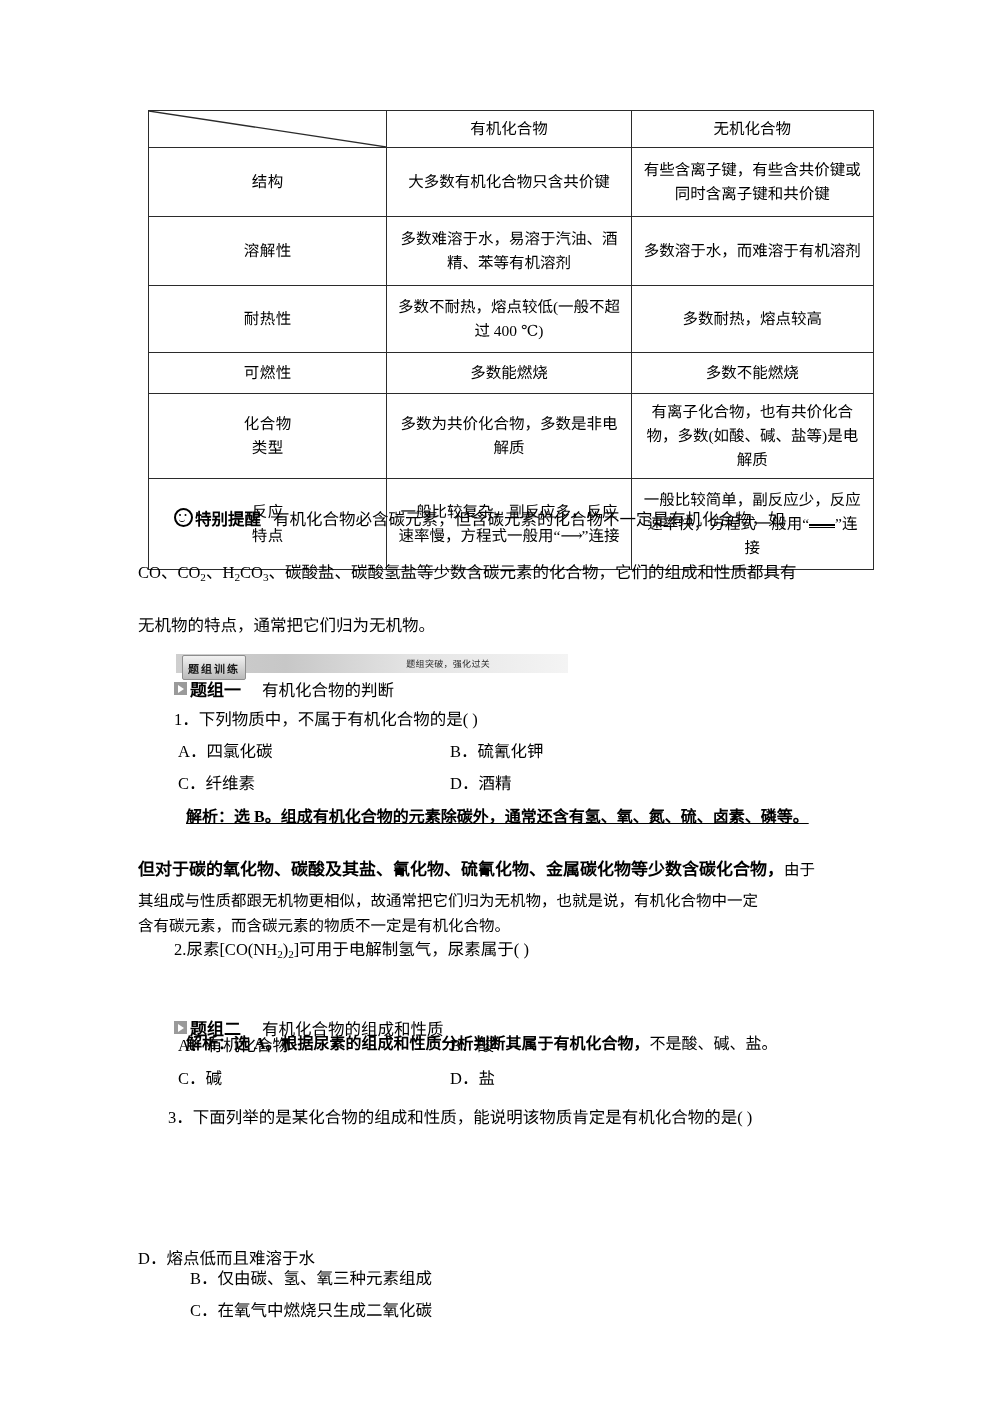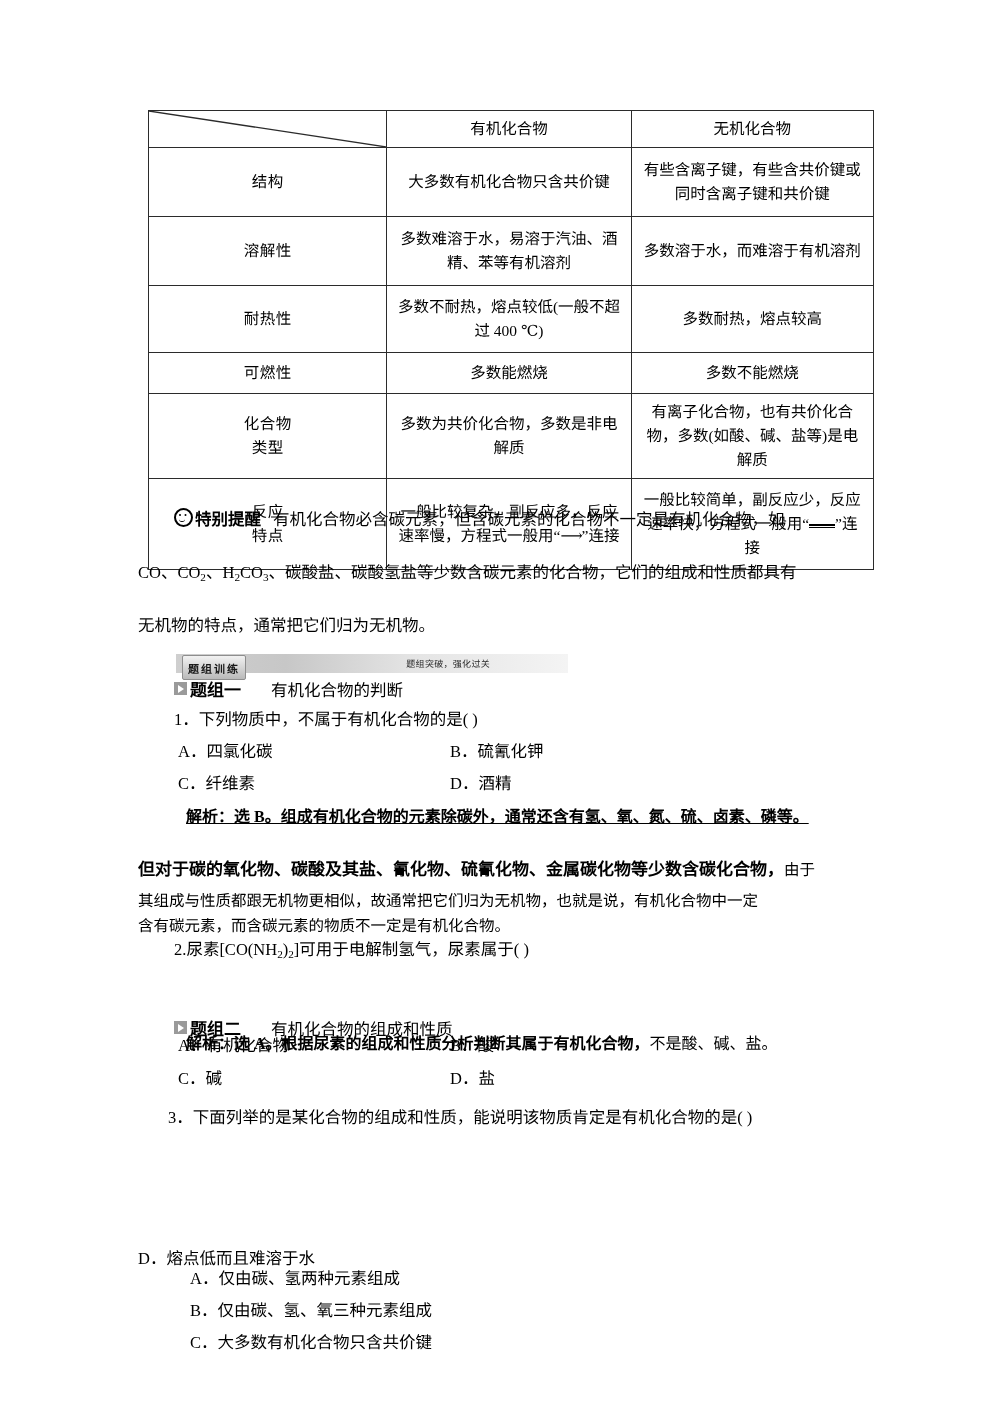--- a/index.html
+++ b/index.html
@@ -214,21 +214,21 @@
     flex: 0 0 auto;
   }
   .tri-box::after {
     content: "";
     position: absolute;
     left: 4px; top: 2.6px;
     border-left: 6px solid #ffffff;
     border-top: 4px solid transparent;
     border-bottom: 4px solid transparent;
   }
-  .group-name { margin-right: 30px; }
+  .group-name { margin-right: 21px; }
   .group-topic { font-weight: normal; font-size: 16.5px; }
 
   .q-stem {
     font-size: 16.5px;
     line-height: 1.5;
     white-space: nowrap;
   }
   .opts {
     position: relative;
     font-size: 16.5px;
@@ -411,22 +411,21 @@
         <span class="group-name">题组二</span>
         <span class="group-topic">有机化合物的组成和性质</span>
     </div>
   </div>
 
   <div class="qblock" style="left:168px; top:1106px; width:800px;">
     <div class="q-stem">3．下面列举的是某化合物的组成和性质，能说明该物质肯定是有机化合物的是(        )</div>
   </div>
 
   <div class="qblock opts" style="left:190px; top:1134px; width:760px;">
-    <div>A．仅由碳、氢两种元素组成</div>
     <div>B．仅由碳、氢、氧三种元素组成</div>
-    <div>C．大多数有机化合物只含共价键</div>
+    <div>C．在氧气中燃烧只生成二氧化碳</div>
   </div>
 
   <div class="qblock" style="left:138px; top:1230px; width:760px;">
     <div style="font-size:16.5px; line-height:1.5; white-space:nowrap;margin-top:17px;">D．熔点低而且难溶于水</div>
   </div>
 
 </div>
 
 </body></html>

